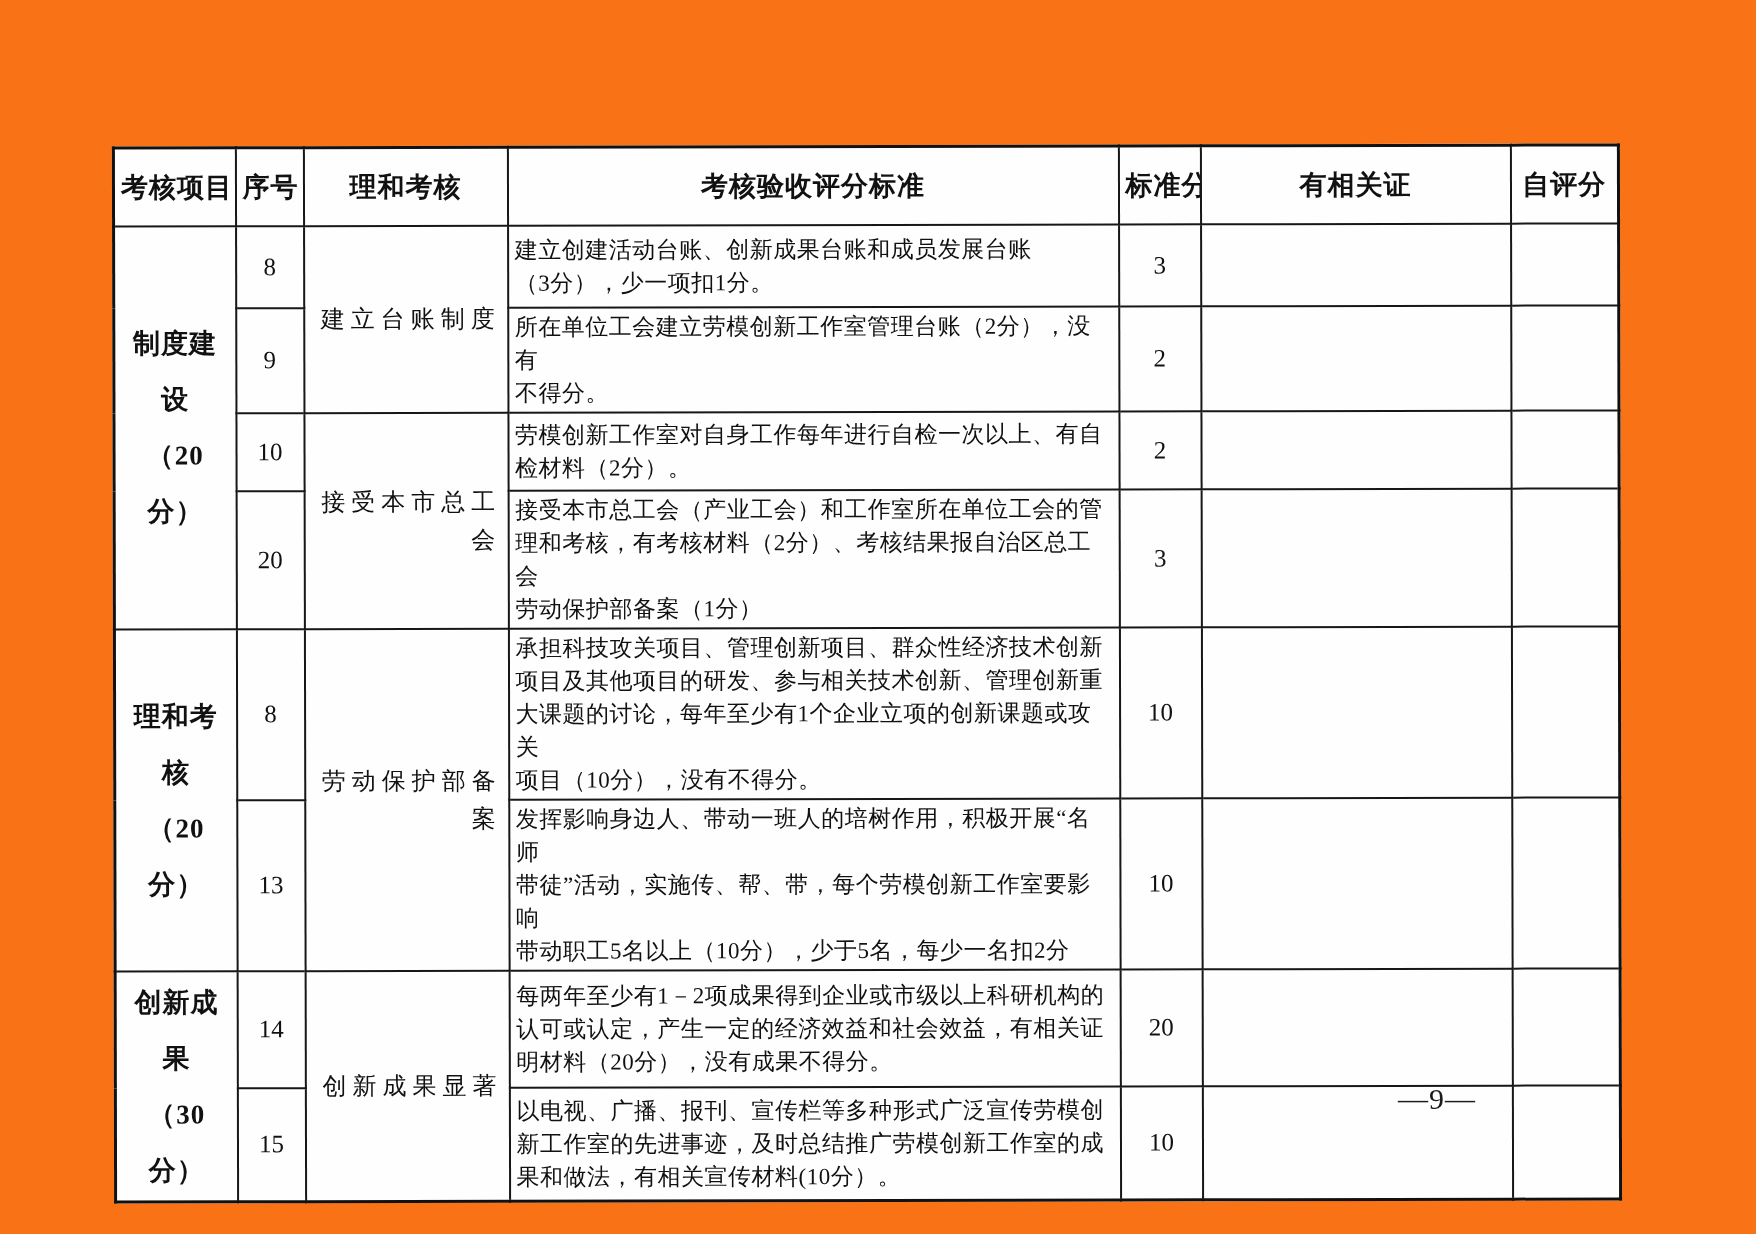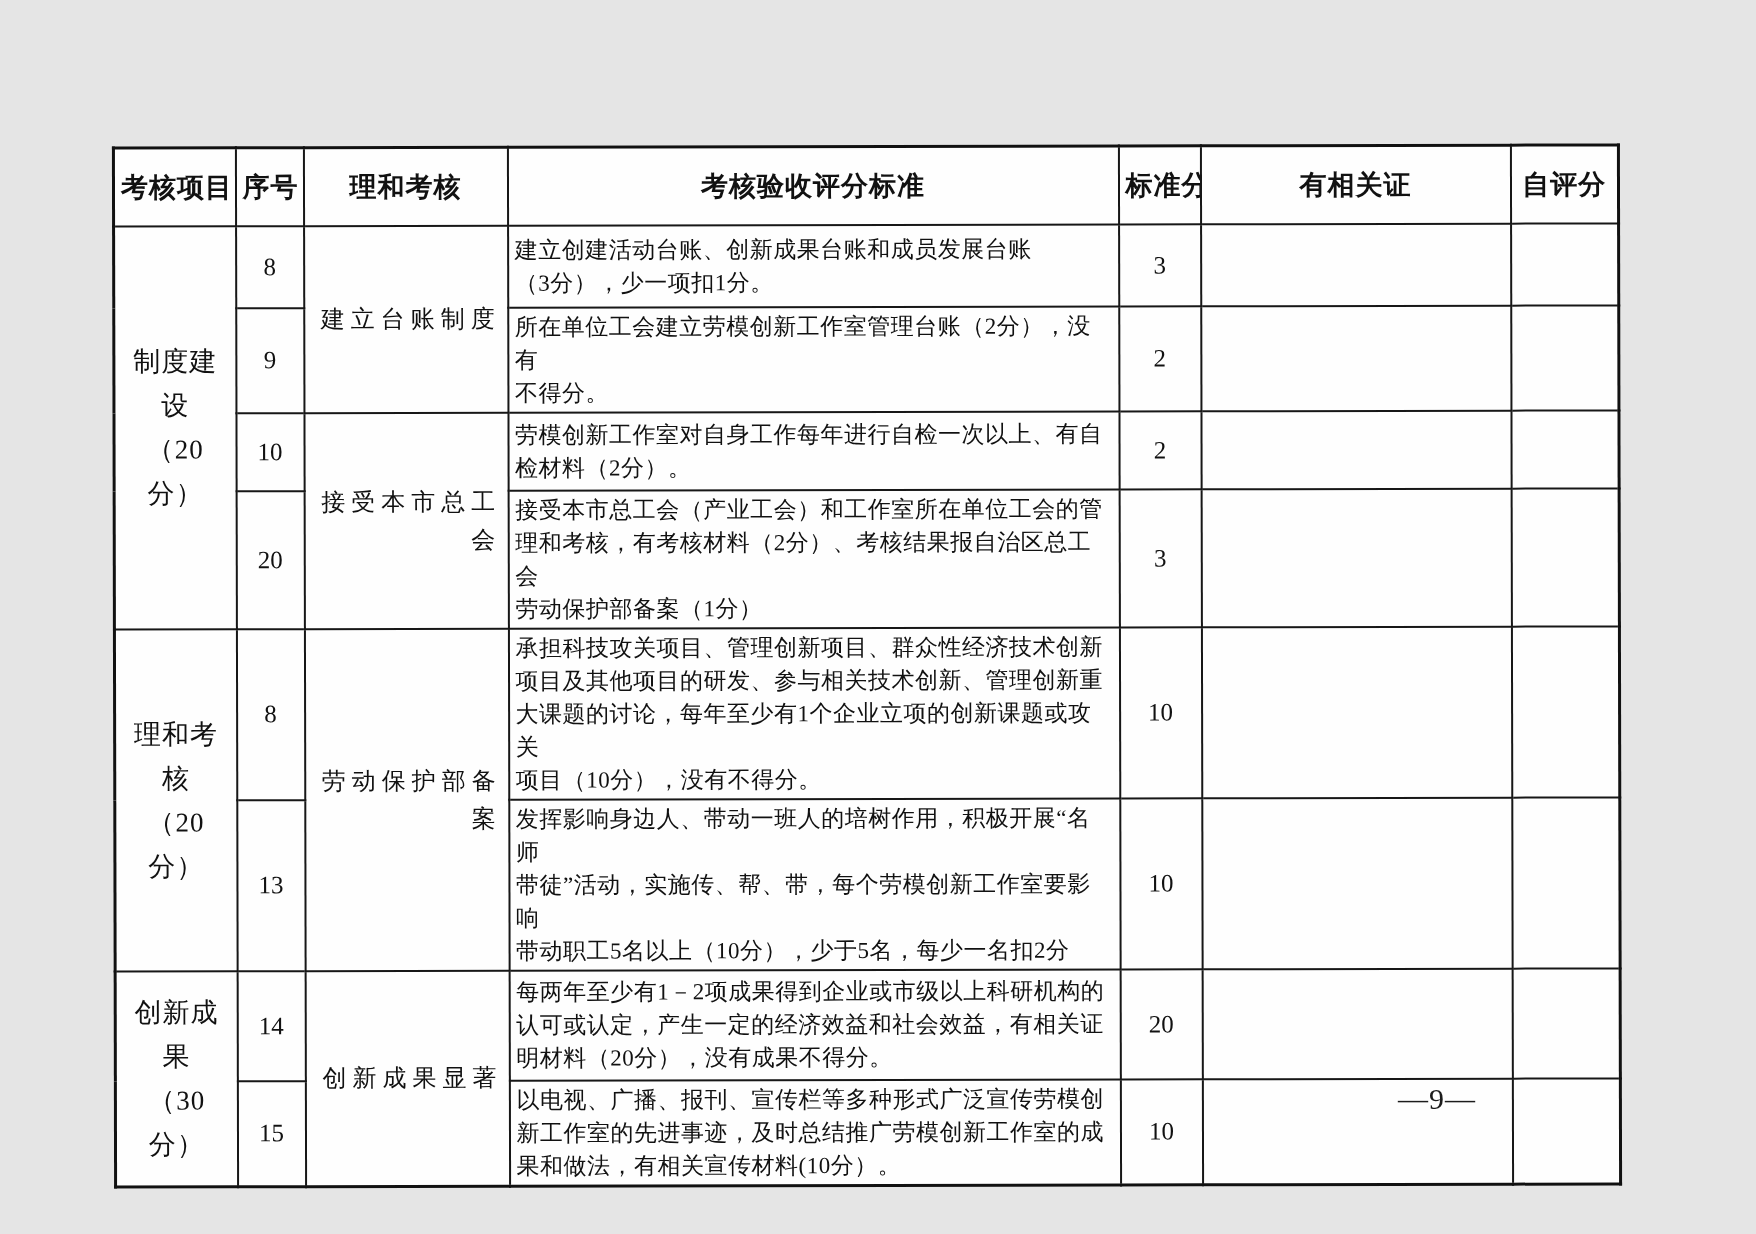--- a/index.html
+++ b/index.html
@@ -11,21 +11,21 @@
     width: 1756px;
     height: 1234px;
     position: relative;
     overflow: hidden;
     font-family: "Liberation Serif", "DejaVu Serif", serif;
     color: #111;
   }
   .page {
     position: absolute;
     inset: 0;
-    background: #e5e5e5;
+    background: #f97316;
   }
   table.assessment {
     position: absolute;
     left: 113px;
     top: 145px;
     width: 1505px;
     border-collapse: collapse;
     table-layout: fixed;
     transform: rotate(-0.12deg);
     background: #fefefe;
@@ -52,25 +52,25 @@
   th.head {
     font-size: 27px;
     font-weight: 700;
     text-align: center;
     vertical-align: middle;
     letter-spacing: 1px;
     white-space: nowrap;
   }
   td.item-cell {
     font-size: 27px;
-    font-weight: 400;
+    font-weight: 700;
     text-align: center;
     vertical-align: middle;
     white-space: pre-line;
-    line-height: 44px;
+    line-height: 56px;
     letter-spacing: 1px;
   }
   td.index-cell {
     font-size: 25px;
     text-align: center;
     vertical-align: middle;
     font-weight: 400;
   }
   td.content-cell {
     font-size: 24px;

